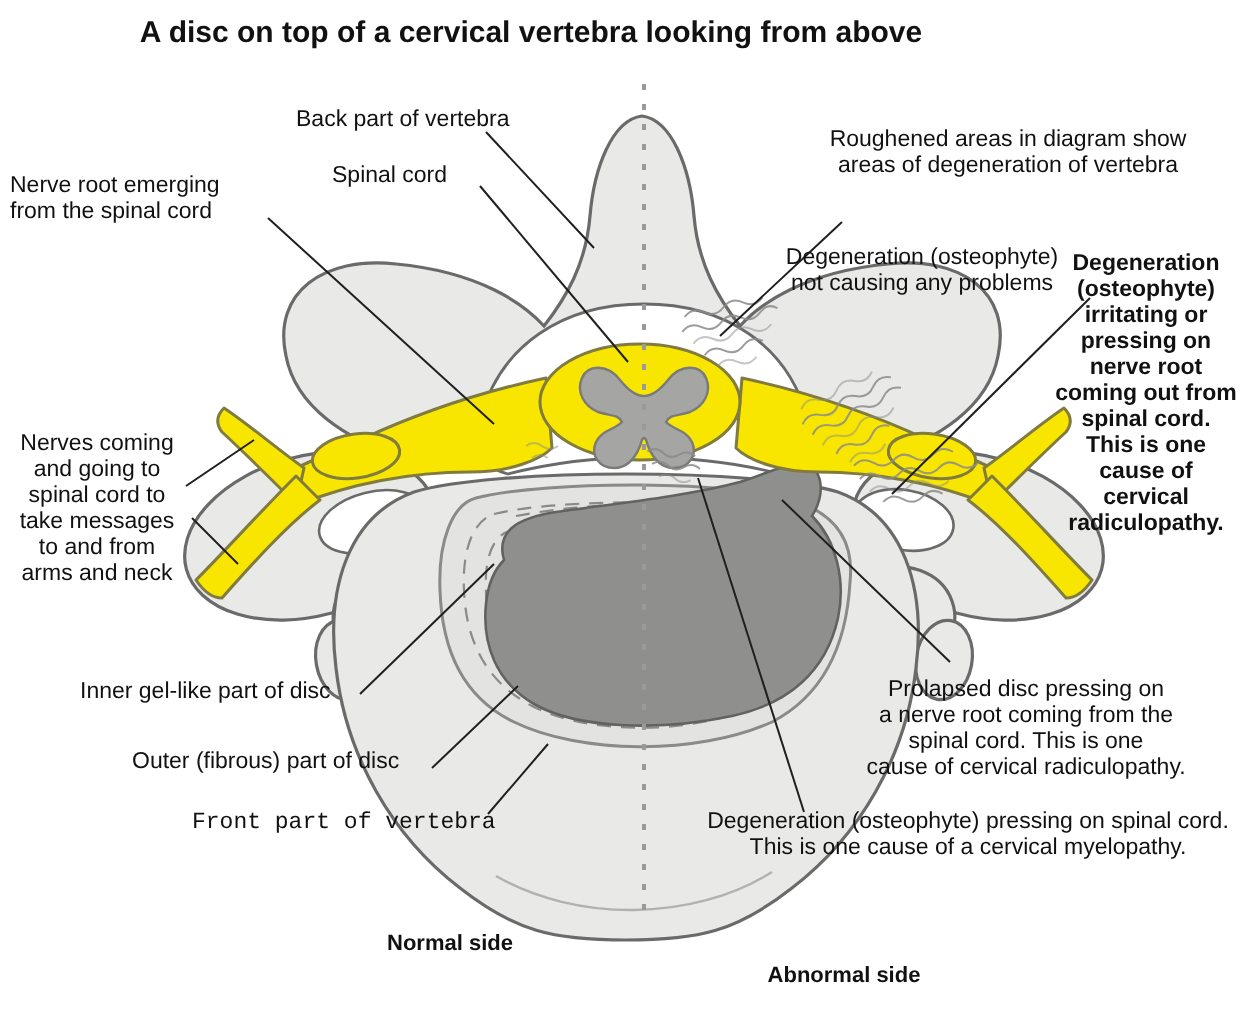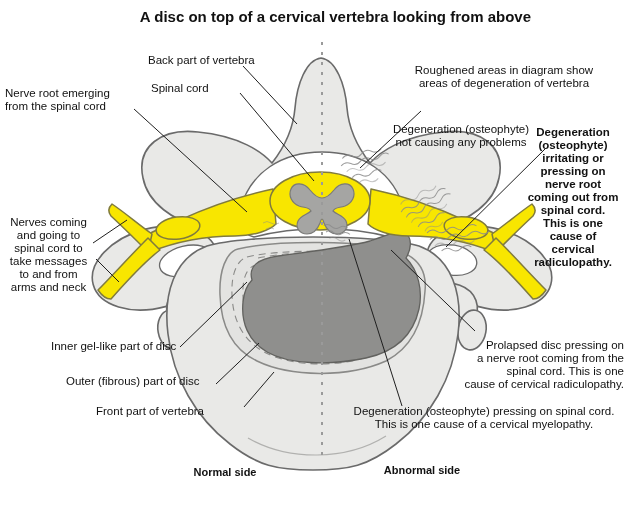--- a/index.html
+++ b/index.html
@@ -26,21 +26,21 @@
     position:absolute;font-size:11.5px;line-height:1.13;white-space:pre-line;
     color:var(--text,#111);
   }
   .lbl.nowrap{white-space:nowrap;}
   .lbl.center{text-align:center;}
   .caption{
     position:absolute;font-size:11px;font-weight:bold;text-align:center;
     white-space:nowrap;color:var(--text,#111);
   }
   #title{
-    position:absolute;left:0;top:8px;width:531px;text-align:right;
+    position:absolute;left:0;top:8px;width:531px;text-align:center;
     font-size:15px;font-weight:bold;white-space:nowrap;color:var(--text,#111);
   }
 </style>
 </head>
 <body>
 
 <div id="stage">
 
   <svg id="diagram-svg" width="624" height="506" viewBox="0 0 624 506">
 
@@ -161,49 +161,49 @@
       <path class="leader" d="M421,111 L360,168"></path>
       <path class="leader" d="M545,149 L446,247"></path>
       <path class="leader" d="M475,331 L391,250"></path>
       <path class="leader" d="M402,406 L349,239"></path>
     </g>
   </svg>
 
   <div id="title">A disc on top of a cervical vertebra looking from above</div>
 
   <div class="lbl nowrap" style="left:148px;top:54px;">Back part of vertebra</div>
-  <div class="lbl nowrap" style="left:151px;top:82px;text-align:center;">Spinal cord</div>
+  <div class="lbl nowrap" style="left:166px;top:82px;text-align:center;">Spinal cord</div>
   <div class="lbl" style="left:5px;top:87px;width:130px;">Nerve root emerging
 from the spinal cord</div>
   <div class="lbl center" style="left:0px;top:216px;width:97px;">Nerves coming
 and going to
 spinal cord to
 take messages
 to and from
 arms and neck</div>
-  <div class="lbl nowrap" style="left:40px;top:340px;margin-left:11px;">Inner gel-like part of disc</div>
+  <div class="lbl nowrap" style="left:40px;top:340px;">Inner gel-like part of disc</div>
   <div class="lbl nowrap" style="left:66px;top:375px;">Outer (fibrous) part of disc</div>
-  <div class="lbl nowrap" style="left:96px;top:405px;">Front part of vertebra</div>
+  <div class="lbl nowrap" style="left:96px;top:405px;font-family:Liberation Mono, monospace;">Front part of vertebra</div>
   <div class="lbl center" style="left:394px;top:43px;width:220px;margin-top:21px;">Roughened areas in diagram show
 areas of degeneration of vertebra</div>
   <div class="lbl center" style="left:382px;top:83px;width:158px;margin-top:40px;">Degeneration (osteophyte)
 not causing any problems</div>
   <div class="lbl center" style="left:522px;top:126px;width:102px;font-weight:bold;">Degeneration
 (osteophyte)
 irritating or
 pressing on
 nerve root
 coming out from
 spinal cord.
 This is one
 cause of
 cervical
 radiculopathy.</div>
-  <div class="lbl center" style="left:422px;top:339px;width:202px;text-align:right;">Prolapsed disc pressing on
+  <div class="lbl center" style="left:412px;top:339px;width:202px;">Prolapsed disc pressing on
 a nerve root coming from the
 spinal cord. This is one
 cause of cervical radiculopathy.</div>
   <div class="lbl center" style="left:339px;top:405px;width:290px;">Degeneration (osteophyte) pressing on spinal cord.
 This is one cause of a cervical myelopathy.</div>
 
   <div class="caption" style="left:145px;top:466px;width:160px;">Normal side</div>
-  <div class="caption" style="left:342px;top:464px;width:160px;">Abnormal side</div>
+  <div class="caption" style="left:342px;top:482px;width:160px;">Abnormal side</div>
 </div>
 
 </body></html>

